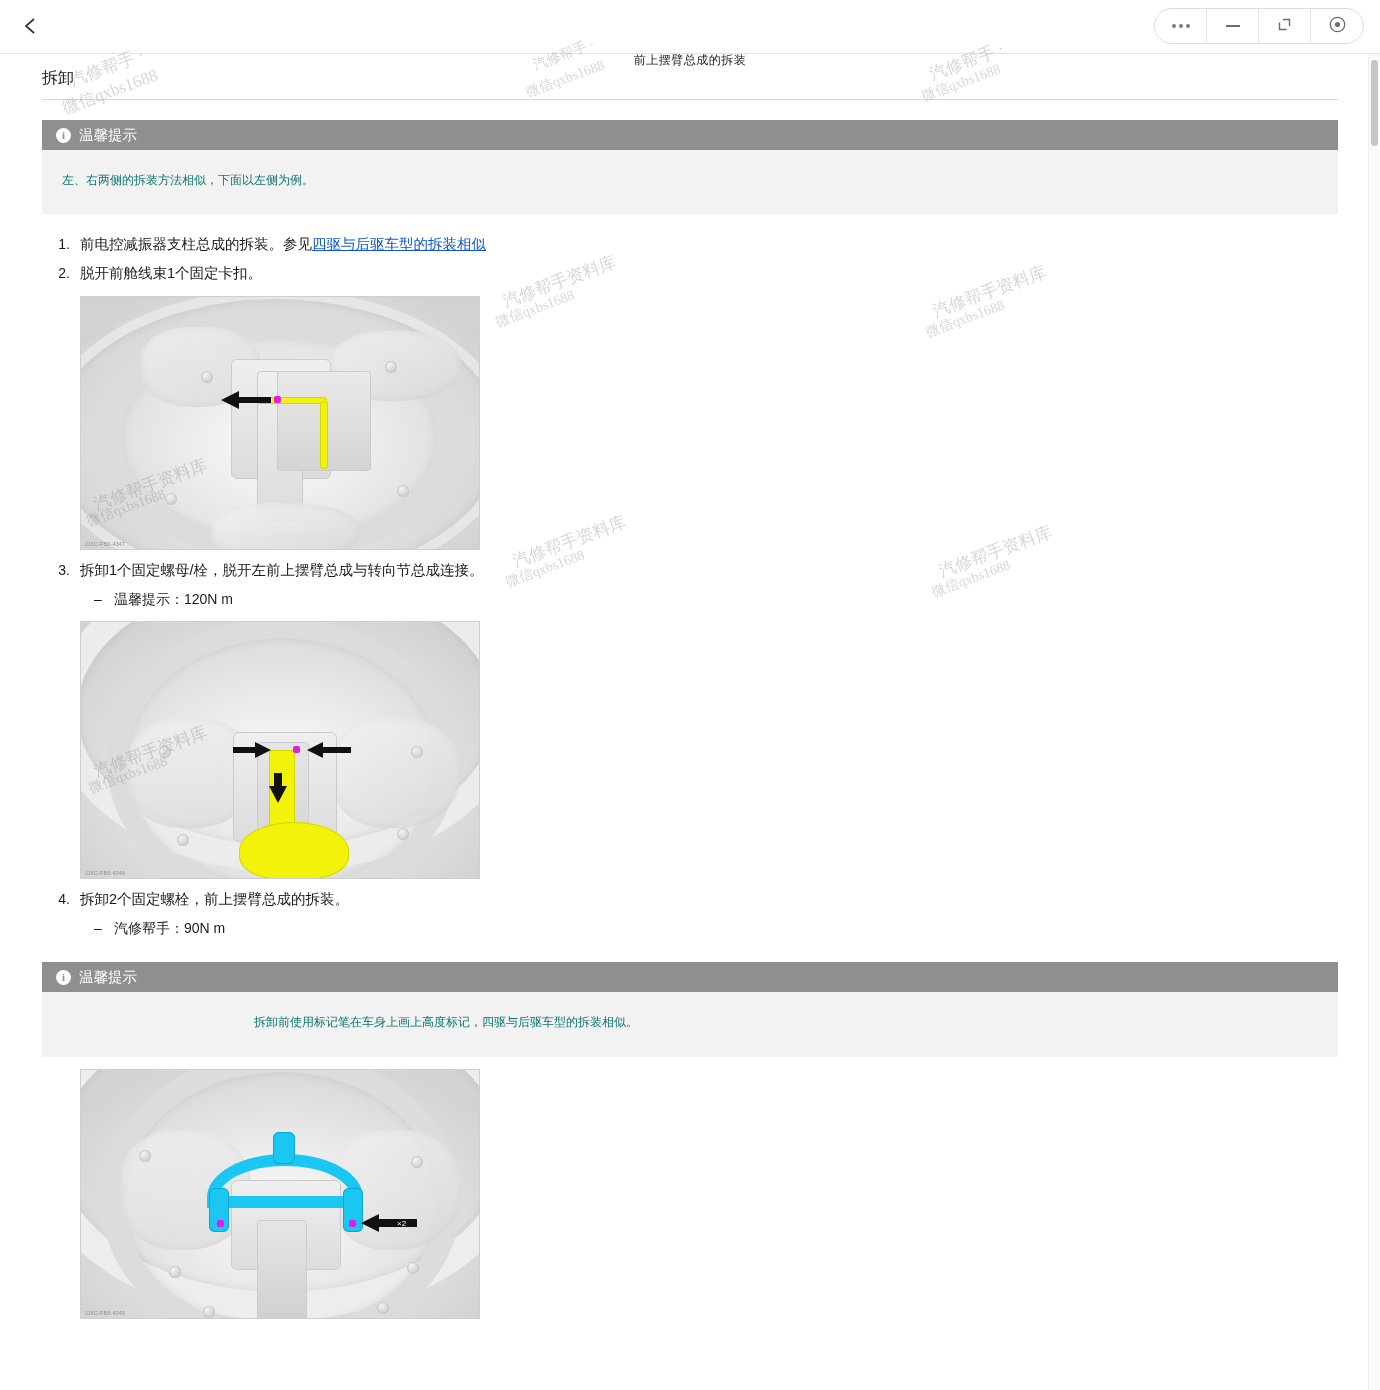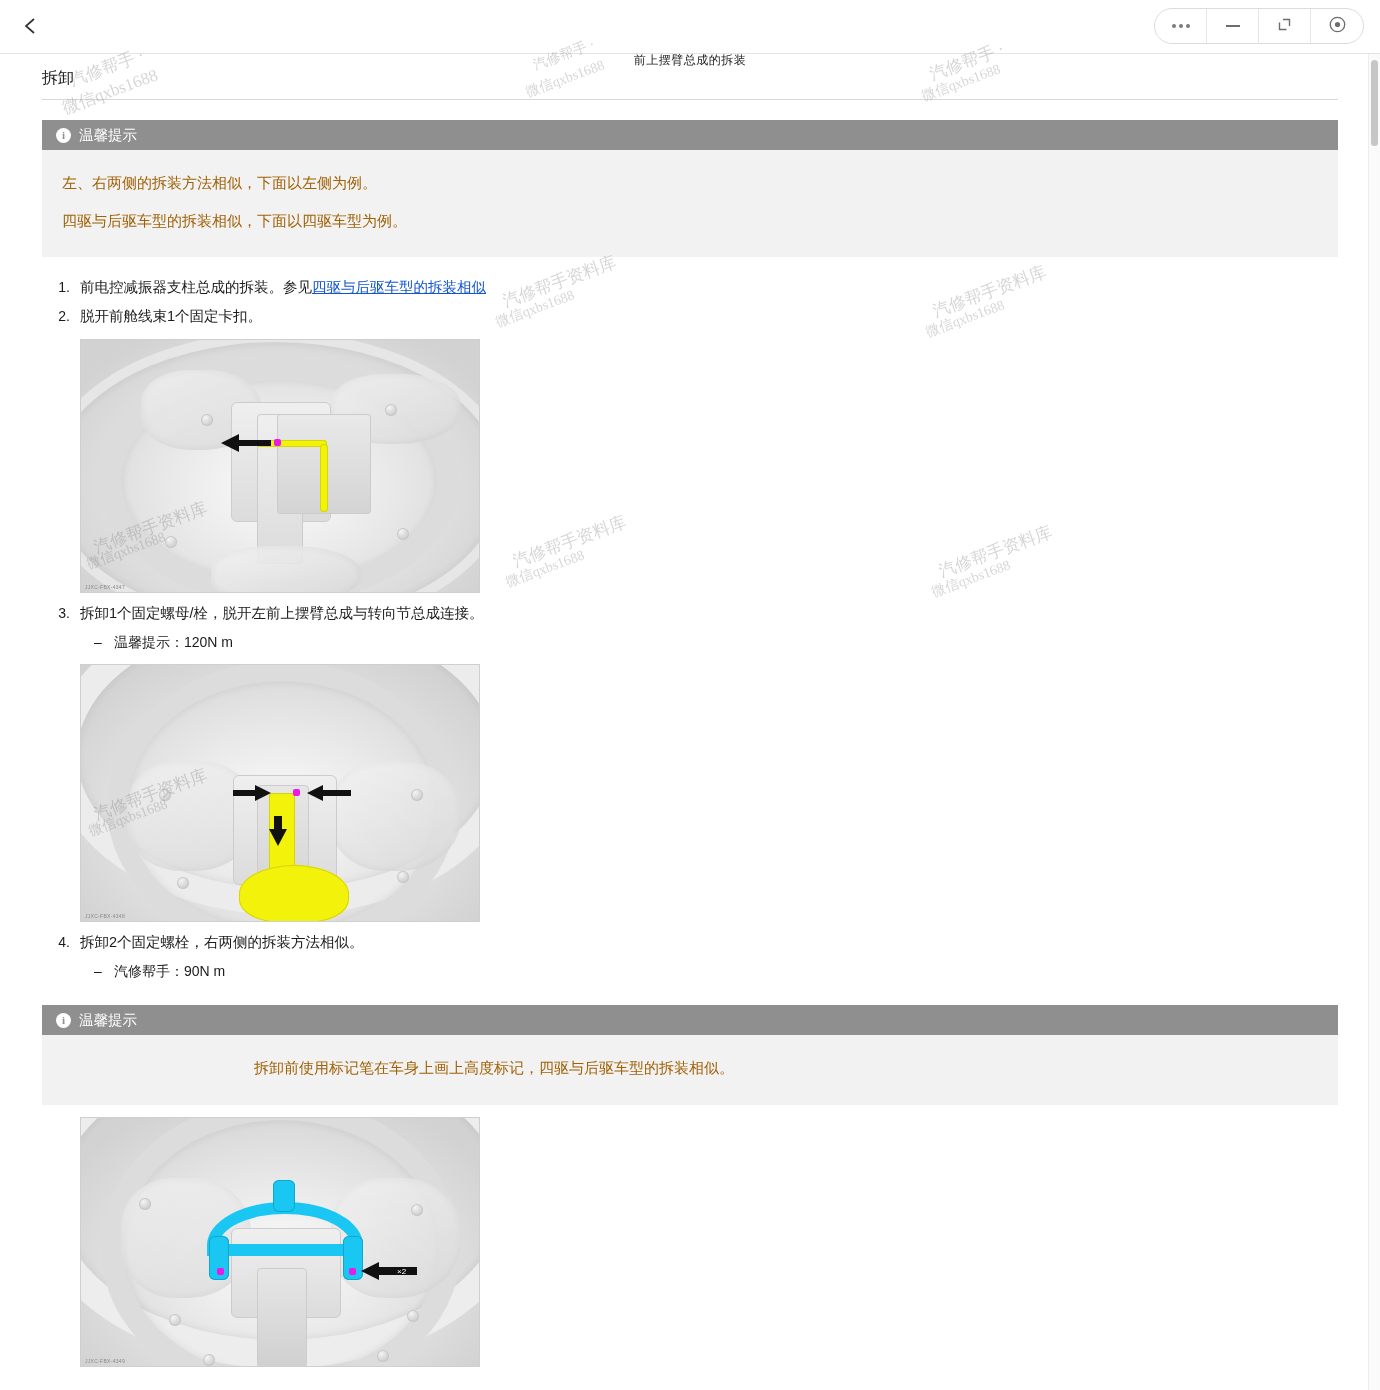--- a/index.html
+++ b/index.html
@@ -103,22 +103,22 @@
     margin-right: 8px;
     font-family: "Liberation Serif", serif;
   }
   .note-body {
     background: #f2f2f2;
     padding: 14px 0 18px 0;
   }
   .note-body p {
     margin: 0;
     padding: 6px 0 6px 20px;
-    font-size: 15px;
-    color: #a16207;
+    font-size: 12px;
+    color: #0f766e;
     line-height: 1.7;
   }
 
   
   ol.steps {
     list-style: none;
     margin: 16px 0 0 0;
     padding: 0;
   }
   ol.steps > li {
@@ -295,21 +295,20 @@
 
 <div class="content">
 
   <div class="note">
     <div class="note-head">
       <span class="i-circle">i</span>
       <span>温馨提示</span>
     </div>
     <div class="note-body">
       <p>左、右两侧的拆装方法相似，下面以左侧为例。</p>
-      <p>四驱与后驱车型的拆装相似，下面以四驱车型为例。</p>
     </div>
   </div>
 
   <ol class="steps">
     <li>
       <span class="num">1.</span>
       <span>前电控减振器支柱总成的拆装。参见</span><a href="#">四驱与后驱车型的拆装相似</a>
     </li>
     <li>
       <span class="num">2.</span>
@@ -397,21 +396,21 @@
       </div>
       <div class="wm" style="left:10px;top:118px;">汽修帮手资料库</div>
       <div class="wm small" style="left:6px;top:144px;">微信qxbs1688</div>
       <div class="fig-label">JJXC-FBX-4348</div>
     </div>
   </div>
 
   <ol class="steps" style="margin-top:6px;">
     <li>
       <span class="num">4.</span>
-      <span>拆卸2个固定螺栓，右两侧的拆装方法相似。</span>
+      <span>拆卸2个固定螺栓，前上摆臂总成的拆装。</span>
     </li>
   </ol>
   <div class="sub">
     <span class="dash">–</span>
     <span>汽修帮手：90N m</span>
   </div>
 
   <div class="note">
     <div class="note-head">
       <span class="i-circle">i</span>

